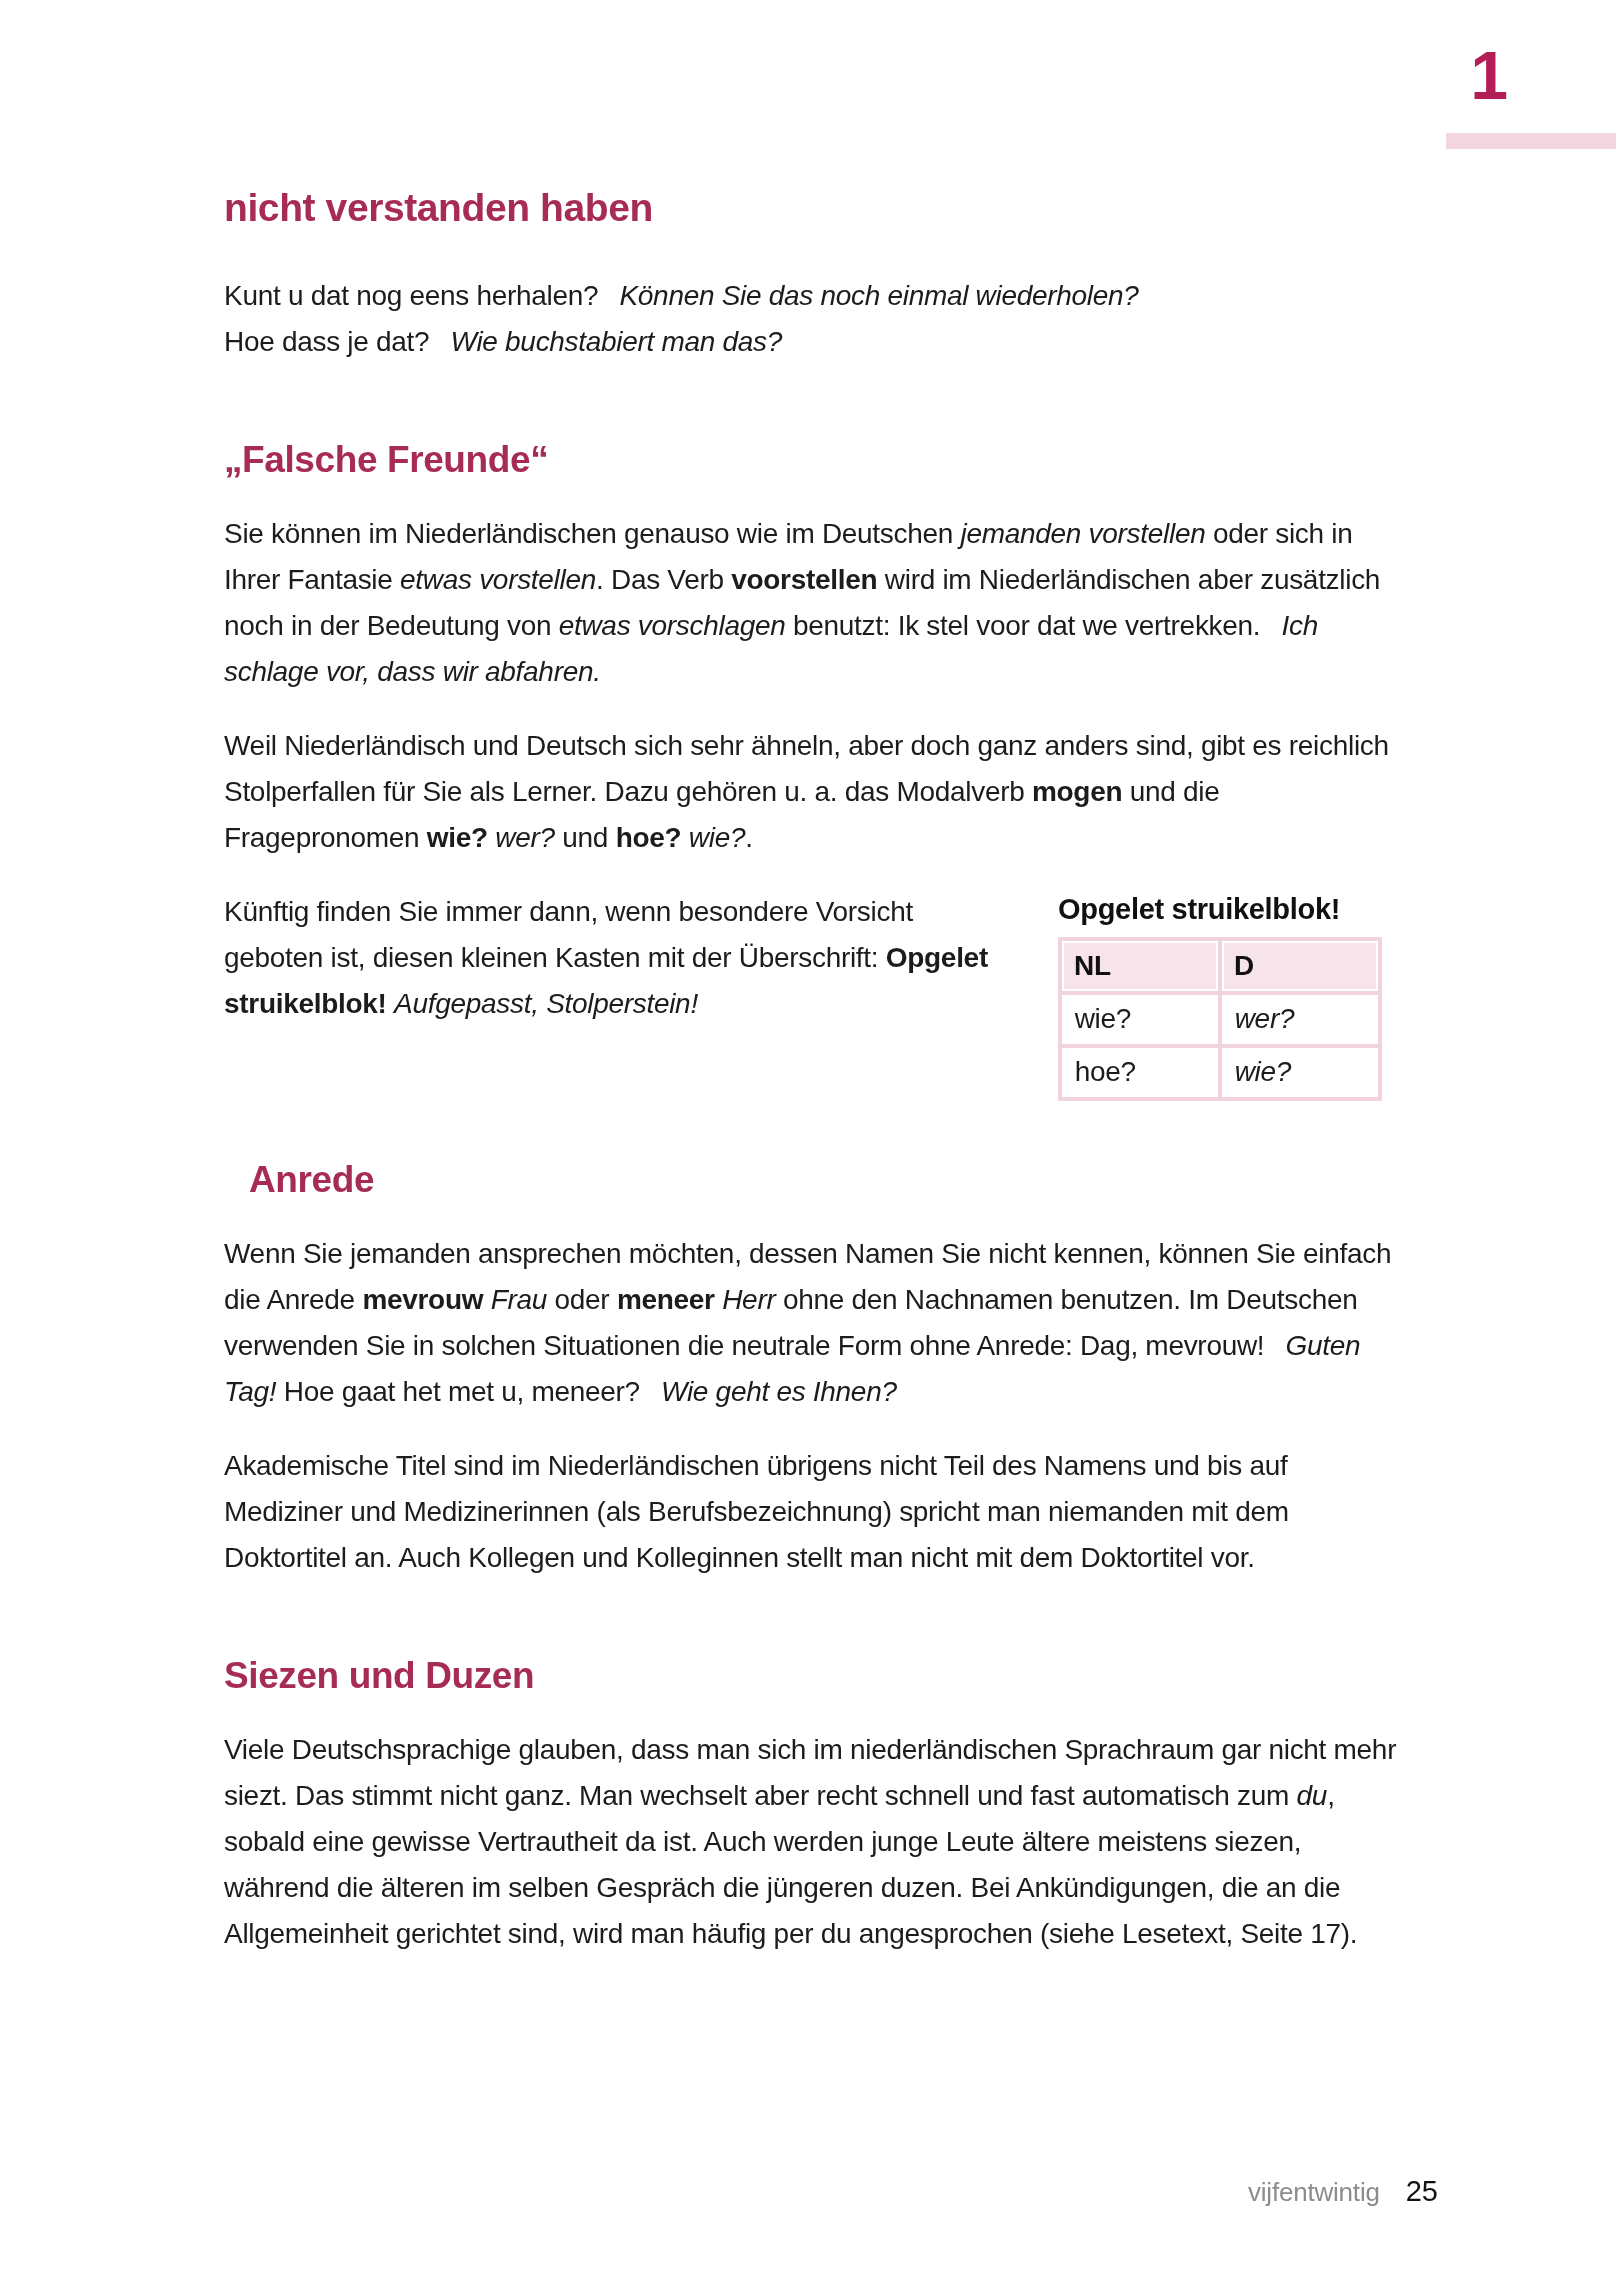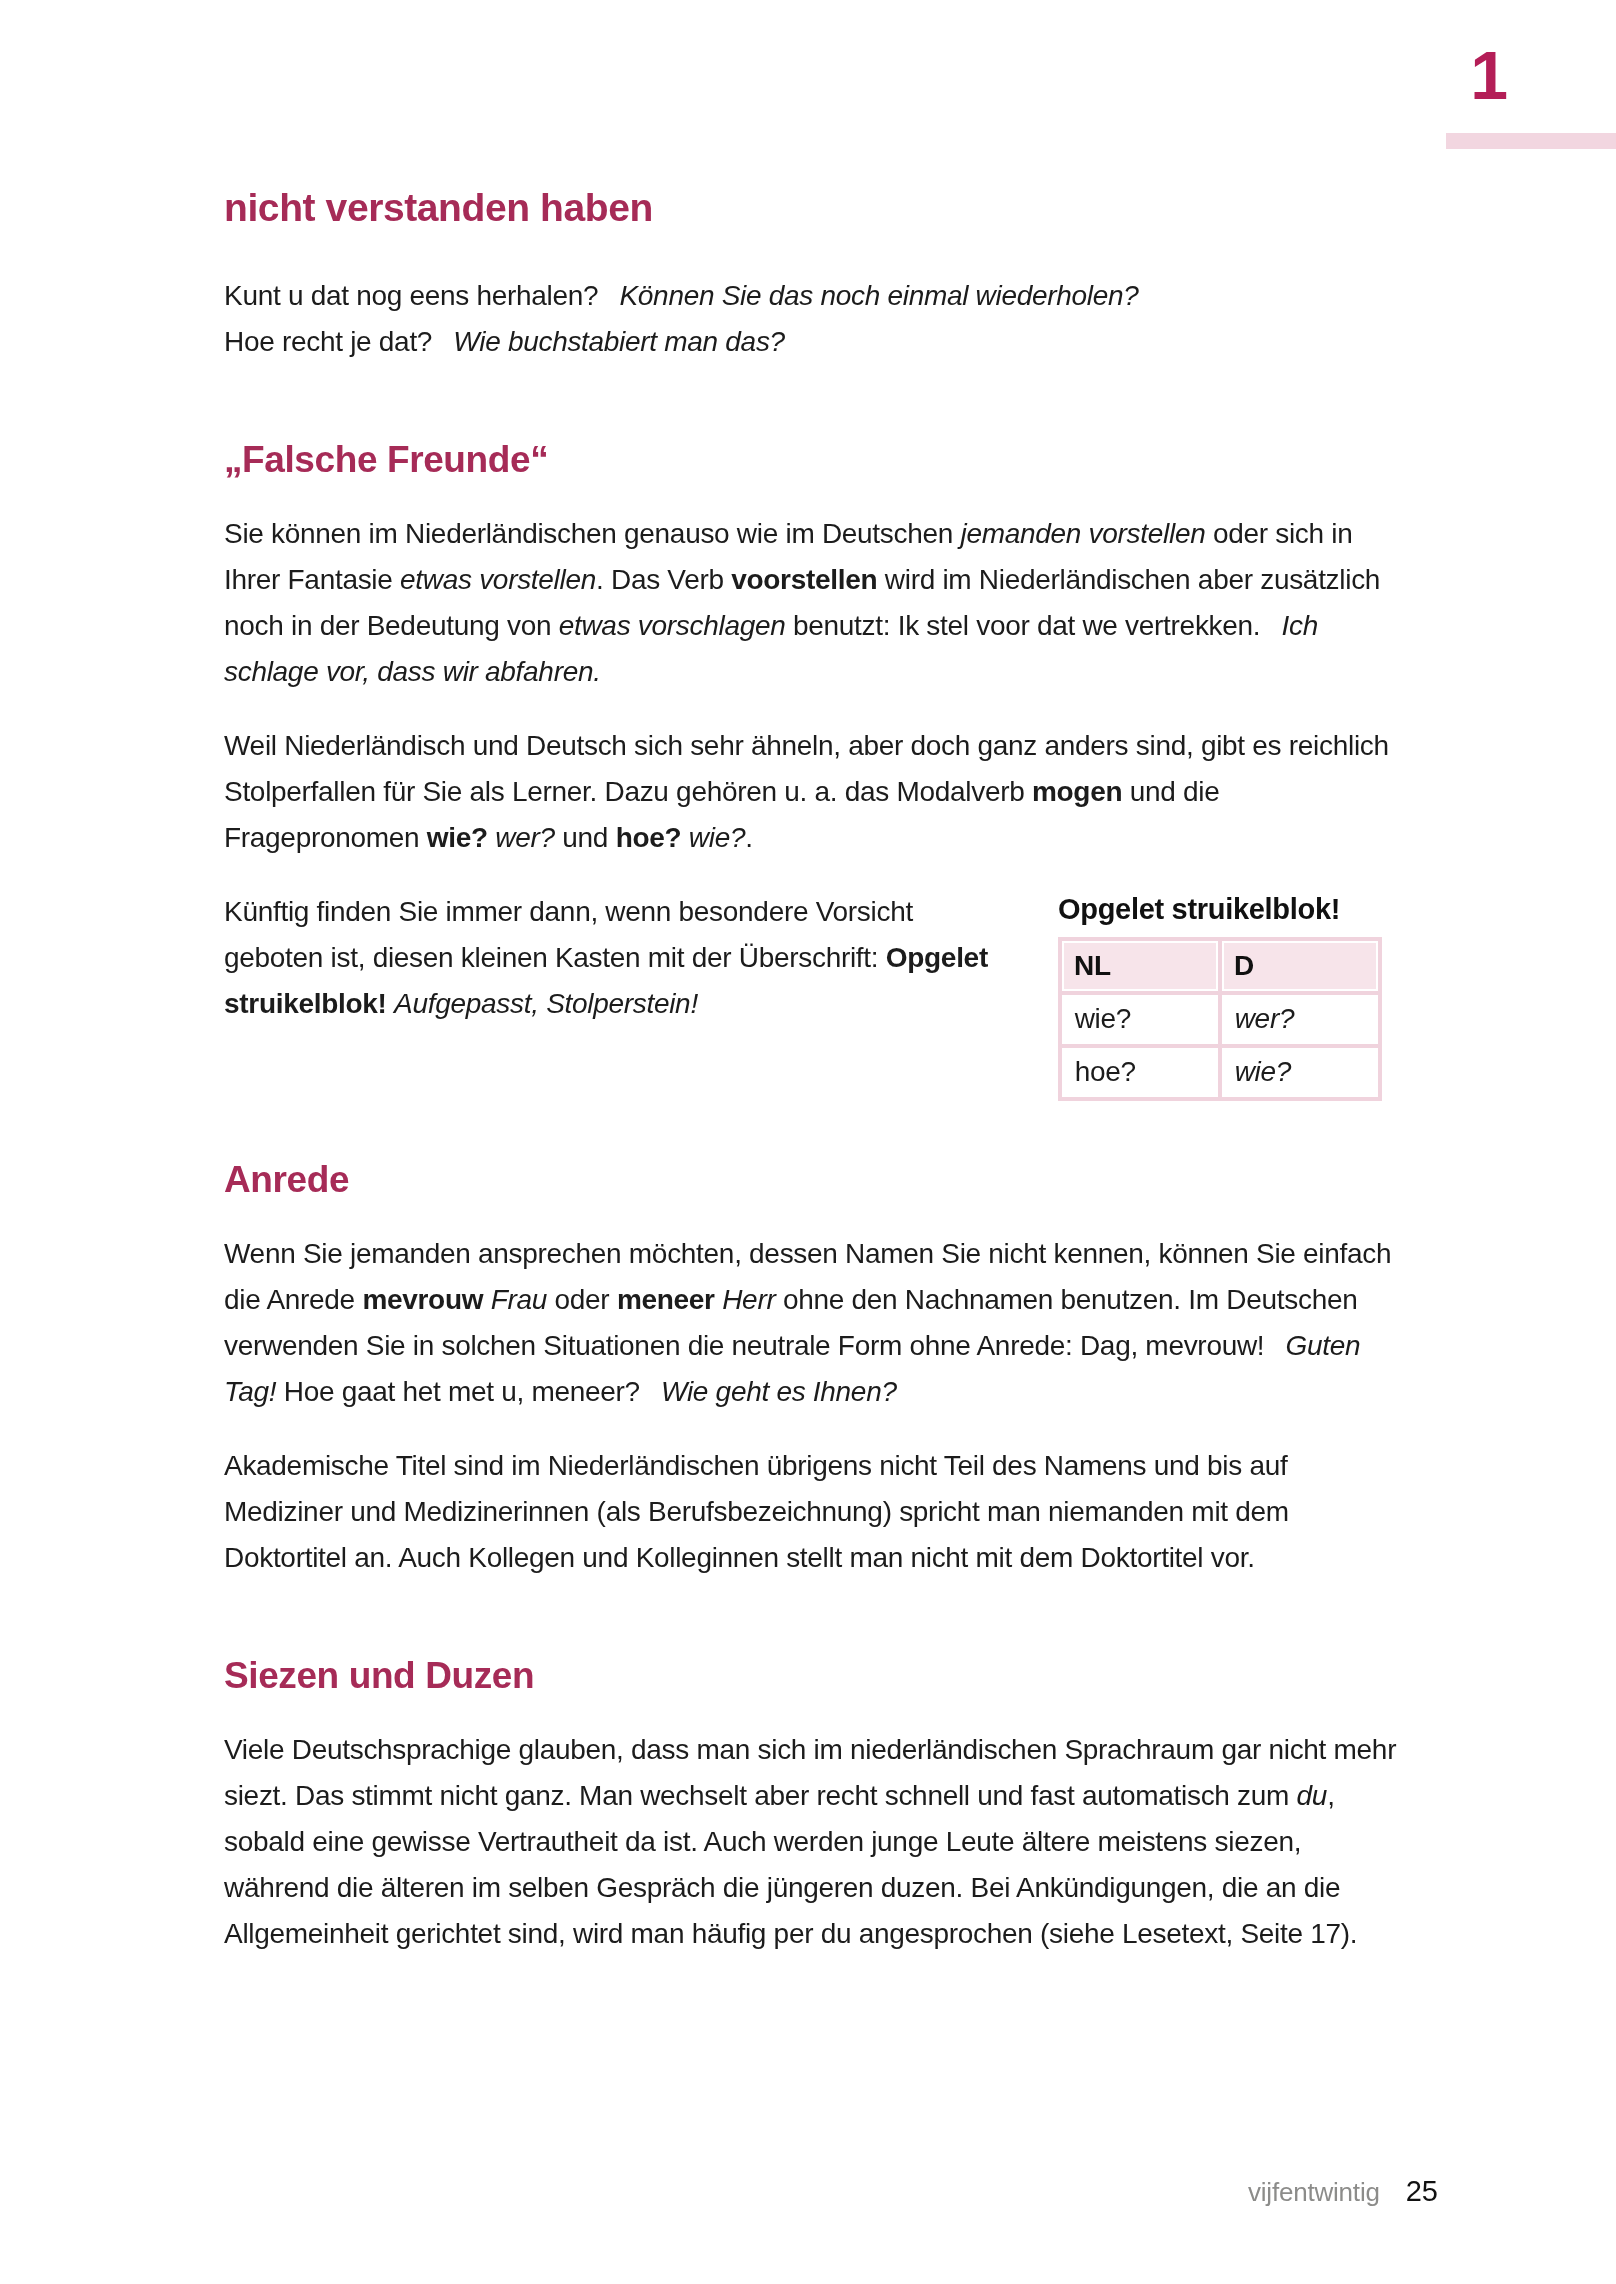--- a/index.html
+++ b/index.html
@@ -28,21 +28,21 @@
   .h-sec {
     margin:0; font-size:37px; line-height:44px; font-weight:bold; color:#a62b57;
     letter-spacing:-0.4px;
   }
   .para, .line {
     font-size:28px; line-height:46px; letter-spacing:-0.3px;
   }
   .mt-para  { margin-top:29px; }
   .mt-para2 { margin-top:23.6px; }
   .mt-h2    { margin-top:73px; }
-  .mt-h3    { margin-top:47px; }
+  .mt-h3    { margin-top:47px;margin-left:25px; }
   .mt-lines { margin-top:41px; }
   .run-i { font-style:italic; }
   .run-b { font-weight:bold; }
   .ff-wrap { display:flow-root; }
   .struikel-box {
     float:right; width:348px; margin-left:66px; margin-bottom:10px; margin-top:3.4px;
   }
   .box-title {
     font-size:29px; font-weight:bold; line-height:35px; color:#111111;
     letter-spacing:-0.3px; margin-bottom:10px;
@@ -74,21 +74,21 @@
 <div class="chapter-bar"></div>
 
 <div class="content">
 
   <h1 class="h-main">
     <span>nicht verstanden haben</span>
   </h1>
 
   <div class="mt-lines">
     <div class="line"><span>Kunt u dat nog eens herhalen?</span><span>  </span><span class="run-i">Können Sie das noch einmal wiederholen?</span></div>
-    <div class="line"><span>Hoe recht je dat?</span><span>  </span><span class="run-i">Wie buchstabiert man das?</span></div>
+    <div class="line"><span>Hoe dass je dat?</span><span>  </span><span class="run-i">Wie buchstabiert man das?</span></div>
   </div>
 
   <h2 class="h-sec mt-h2">„Falsche Freunde“</h2>
 
   <p class="para mt-para"><span>Sie können im Niederländischen genauso wie im Deutschen </span><span class="run-i">jemanden vorstellen</span><span> oder sich in Ihrer Fantasie </span><span class="run-i">etwas vorstellen</span><span>. Das Verb </span><span class="run-b">voorstellen</span><span> wird im Niederländischen aber zusätzlich noch in der Bedeutung von </span><span class="run-i">etwas vorschlagen</span><span> benutzt: Ik stel voor dat we vertrekken.</span><span>  </span><span class="run-i">Ich schlage vor, dass wir abfahren.</span></p>
 
   <p class="para mt-para2"><span>Weil Niederländisch und Deutsch sich sehr ähneln, aber doch ganz anders sind, gibt es reichlich Stolperfallen für Sie als Lerner. Dazu gehören u. a. das Modalverb </span><span class="run-b">mogen</span><span> und die Fragepronomen </span><span class="run-b">wie?</span><span> </span><span class="run-i">wer?</span><span> und </span><span class="run-b">hoe?</span><span> </span><span class="run-i">wie?</span><span>.</span></p>
 
   <div class="ff-wrap">
     <aside class="struikel-box">

